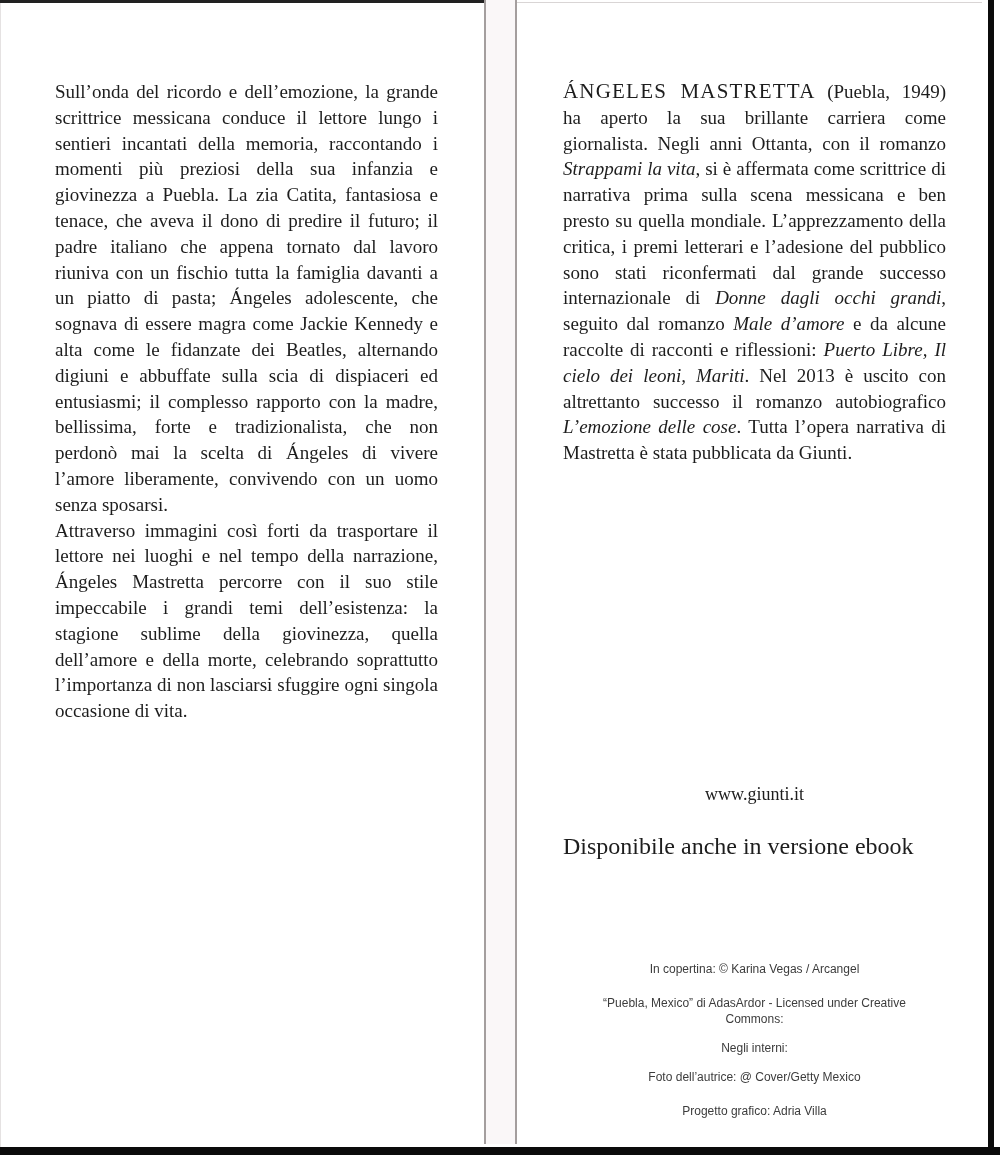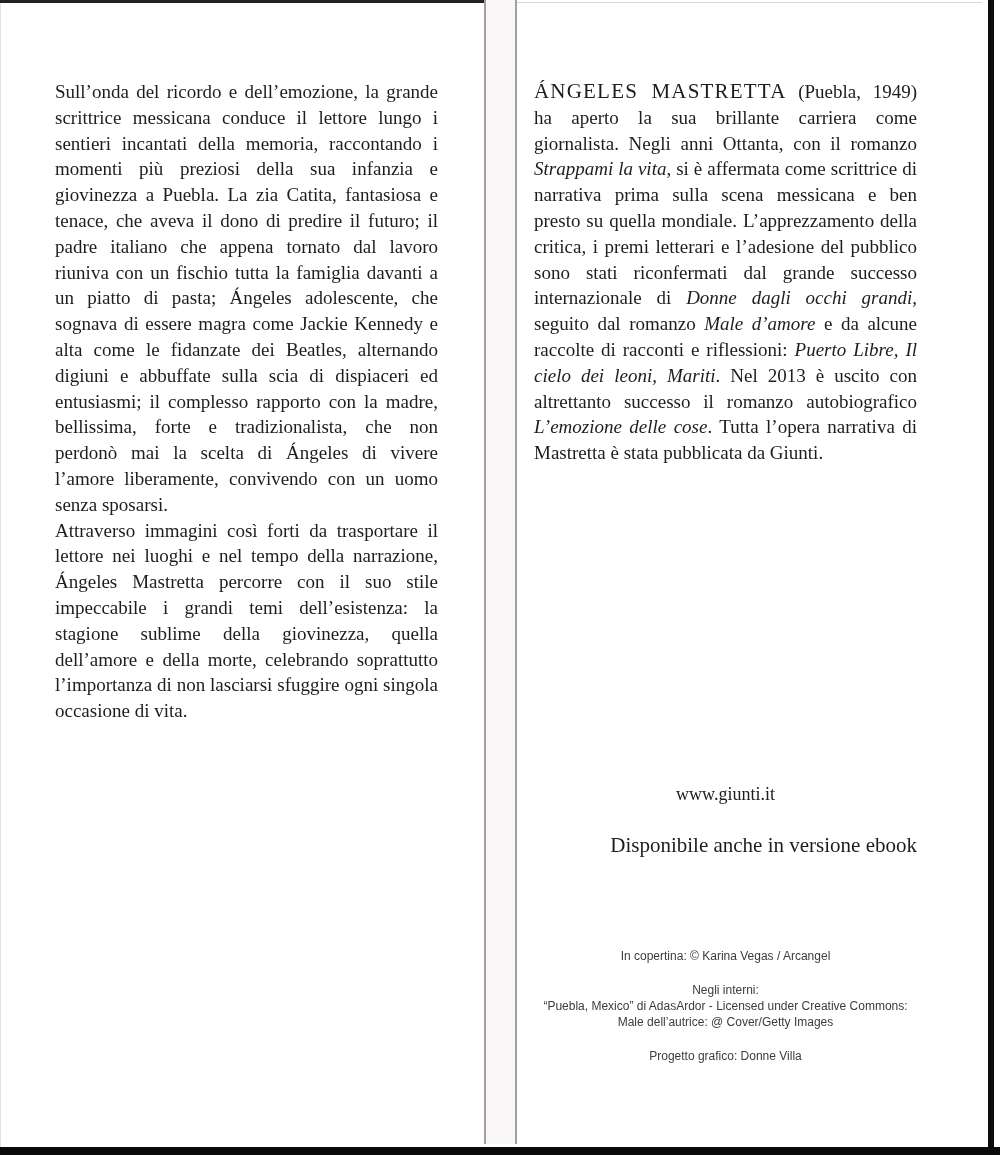--- a/index.html
+++ b/index.html
@@ -26,44 +26,44 @@
   .edge-bottom { position: absolute; left: 0; top: 1147px; width: 1000px; height: 8px; background: #0b0b0b; }
 
   
   .left-flap {
     position: absolute; left: 55px; top: 79px; width: 383px;
     color: #1d1d1d; font-size: 19px; line-height: 25.8px; text-align: justify;
   }
   .body-par { margin: 0; }
 
   
-  .right-flap { position: absolute; left: 534px; top: 0; width: 383px; height: 1147px; }
+  .right-flap { position: absolute; left: 563px; top: 0; width: 383px; height: 1147px; }
   .bio {
     position: absolute; left: 0; top: 79px; width: 383px;
     color: #1d1d1d; font-size: 19px; line-height: 25.8px; text-align: justify;
   }
   .seg-caps   { font-size: 21px; letter-spacing: 1.2px; }
   .seg-italic { font-style: italic; }
 
   .website {
     position: absolute; top: 784px; left: 0; width: 100%;
     text-align: center; font-weight: normal; font-size: 18px; color: #1d1d1d;
   }
   .ebook {
     position: absolute; top: 833px; left: 0; width: 100%;
-    text-align: right; font-size: 21px; color: #1d1d1d;
+    text-align: left; font-size: 24px; color: #1d1d1d;
   }
 
   
   .credits {
     position: absolute; top: 948px; left: 0; width: 100%;
     text-align: center; font-family: "Liberation Sans", sans-serif;
     font-size: 12px; line-height: 16px; color: #3c3c3c;
   }
-  .credit-line { margin: 0; }
+  .credit-line { margin: 13px; }
   .credit-group { margin-top: 18px; }
 </style>
 </head>
 <body>
 
 <div class="scan">
 
   <div class="edge-left"></div>
   <div class="topline-left"></div>
   <div class="topline-right"></div>
@@ -80,24 +80,24 @@
     <p class="body-par bio"><span class="seg-caps">ÁNGELES MASTRETTA</span><span> (Puebla, 1949) ha aperto la sua brillante carriera come giornalista. Negli anni Ottanta, con il romanzo </span><span class="seg-italic">Strappami la vita</span><span>, si è affermata come scrittrice di narrativa prima sulla scena messicana e ben presto su quella mondiale. L’apprezzamento della critica, i premi letterari e l’adesione del pubblico sono stati riconfermati dal grande successo internazionale di </span><span class="seg-italic">Donne dagli occhi grandi</span><span>, seguito dal romanzo </span><span class="seg-italic">Male d’amore</span><span> e da alcune raccolte di racconti e riflessioni: </span><span class="seg-italic">Puerto Libre, Il cielo dei leoni, Mariti</span><span>. Nel 2013 è uscito con altrettanto successo il romanzo autobiografico </span><span class="seg-italic">L’emozione delle cose</span><span>. Tutta l’opera narrativa di Mastretta è stata pubblicata da Giunti.</span></p>
 
     <div class="website">www.giunti.it</div>
 
     <div class="ebook">Disponibile anche in versione ebook</div>
 
     <div class="credits">
       <p class="credit-line">In copertina: © Karina Vegas / Arcangel</p>
 
       <div class="credit-group">
+        <p class="credit-line">“Puebla, Mexico” di AdasArdor - Licensed under Creative Commons:</p>
         <p class="credit-line">Negli interni:</p>
-        <p class="credit-line">“Puebla, Mexico” di AdasArdor - Licensed under Creative Commons:</p>
-        <p class="credit-line">Male dell’autrice: @ Cover/Getty Images</p>
+        <p class="credit-line">Foto dell’autrice: @ Cover/Getty Mexico</p>
       </div>
 
       <div class="credit-group">
-        <p class="credit-line">Progetto grafico: Donne Villa</p>
+        <p class="credit-line">Progetto grafico: Adria Villa</p>
       </div>
     </div>
   </div>
 
 </div>
 
 </body></html>

